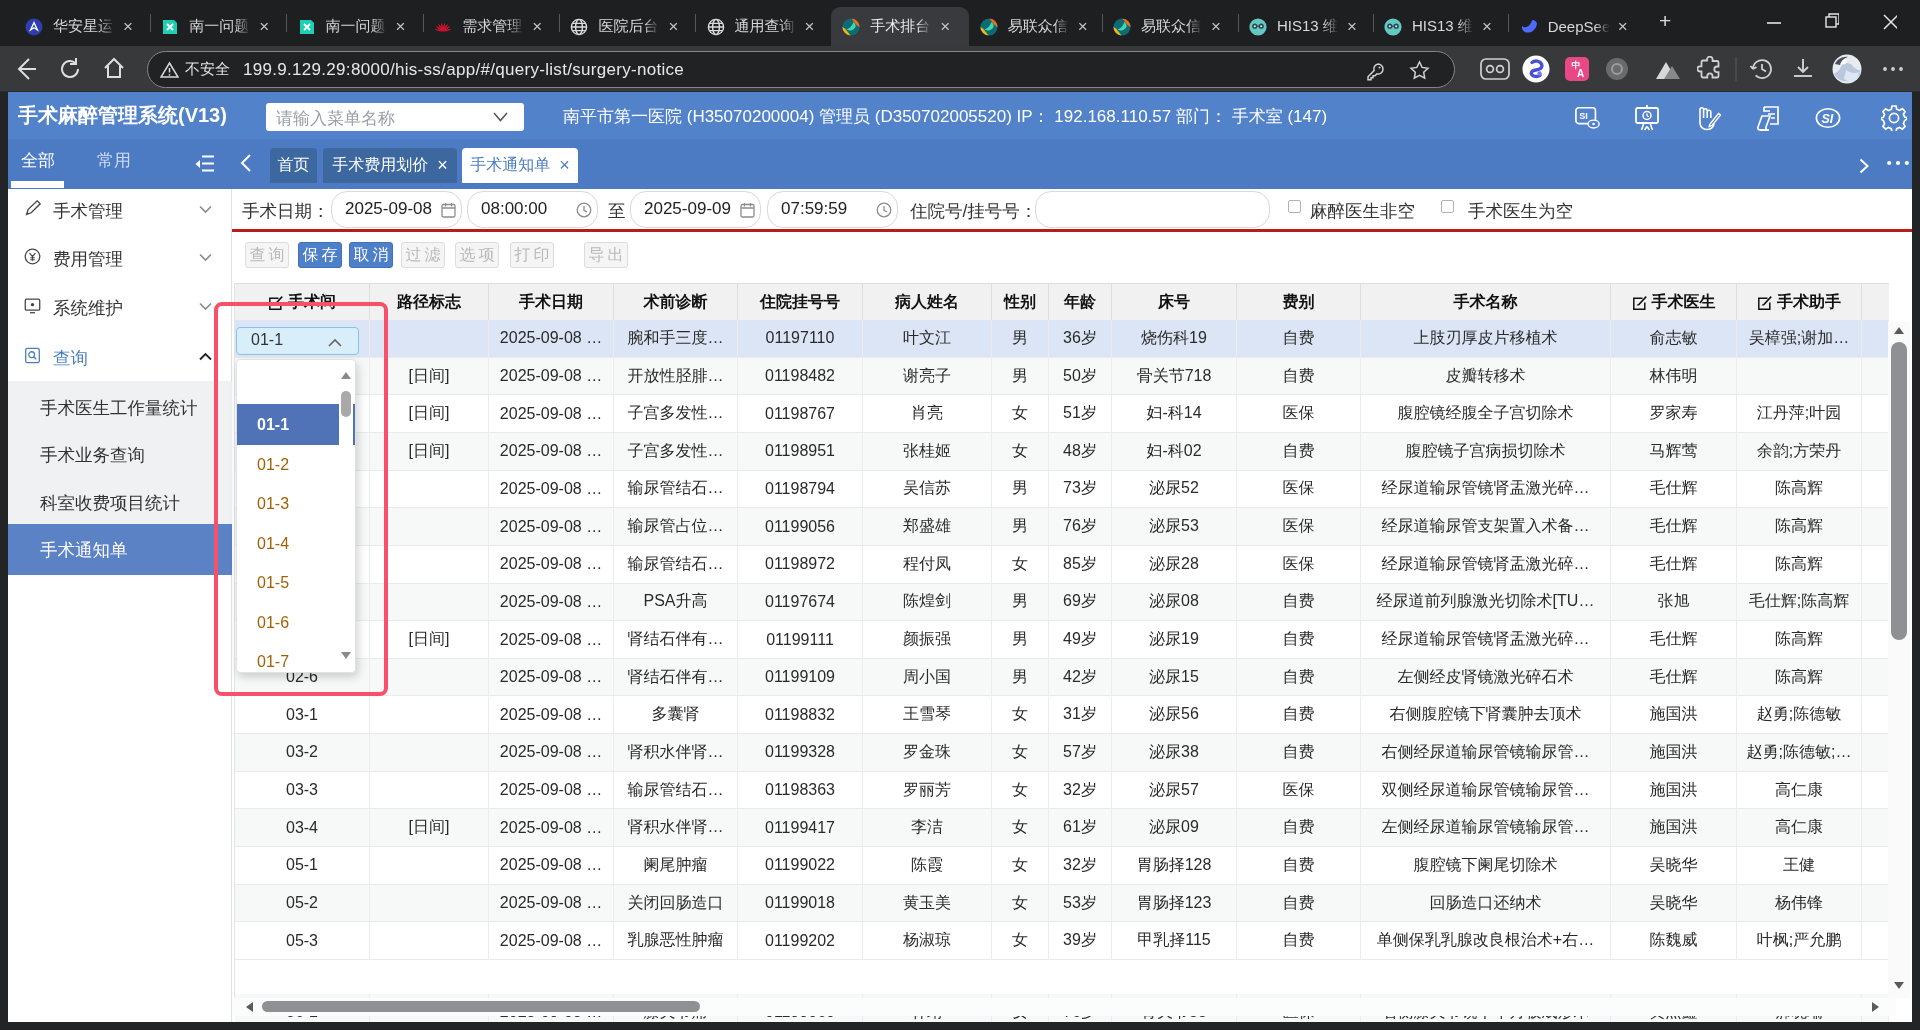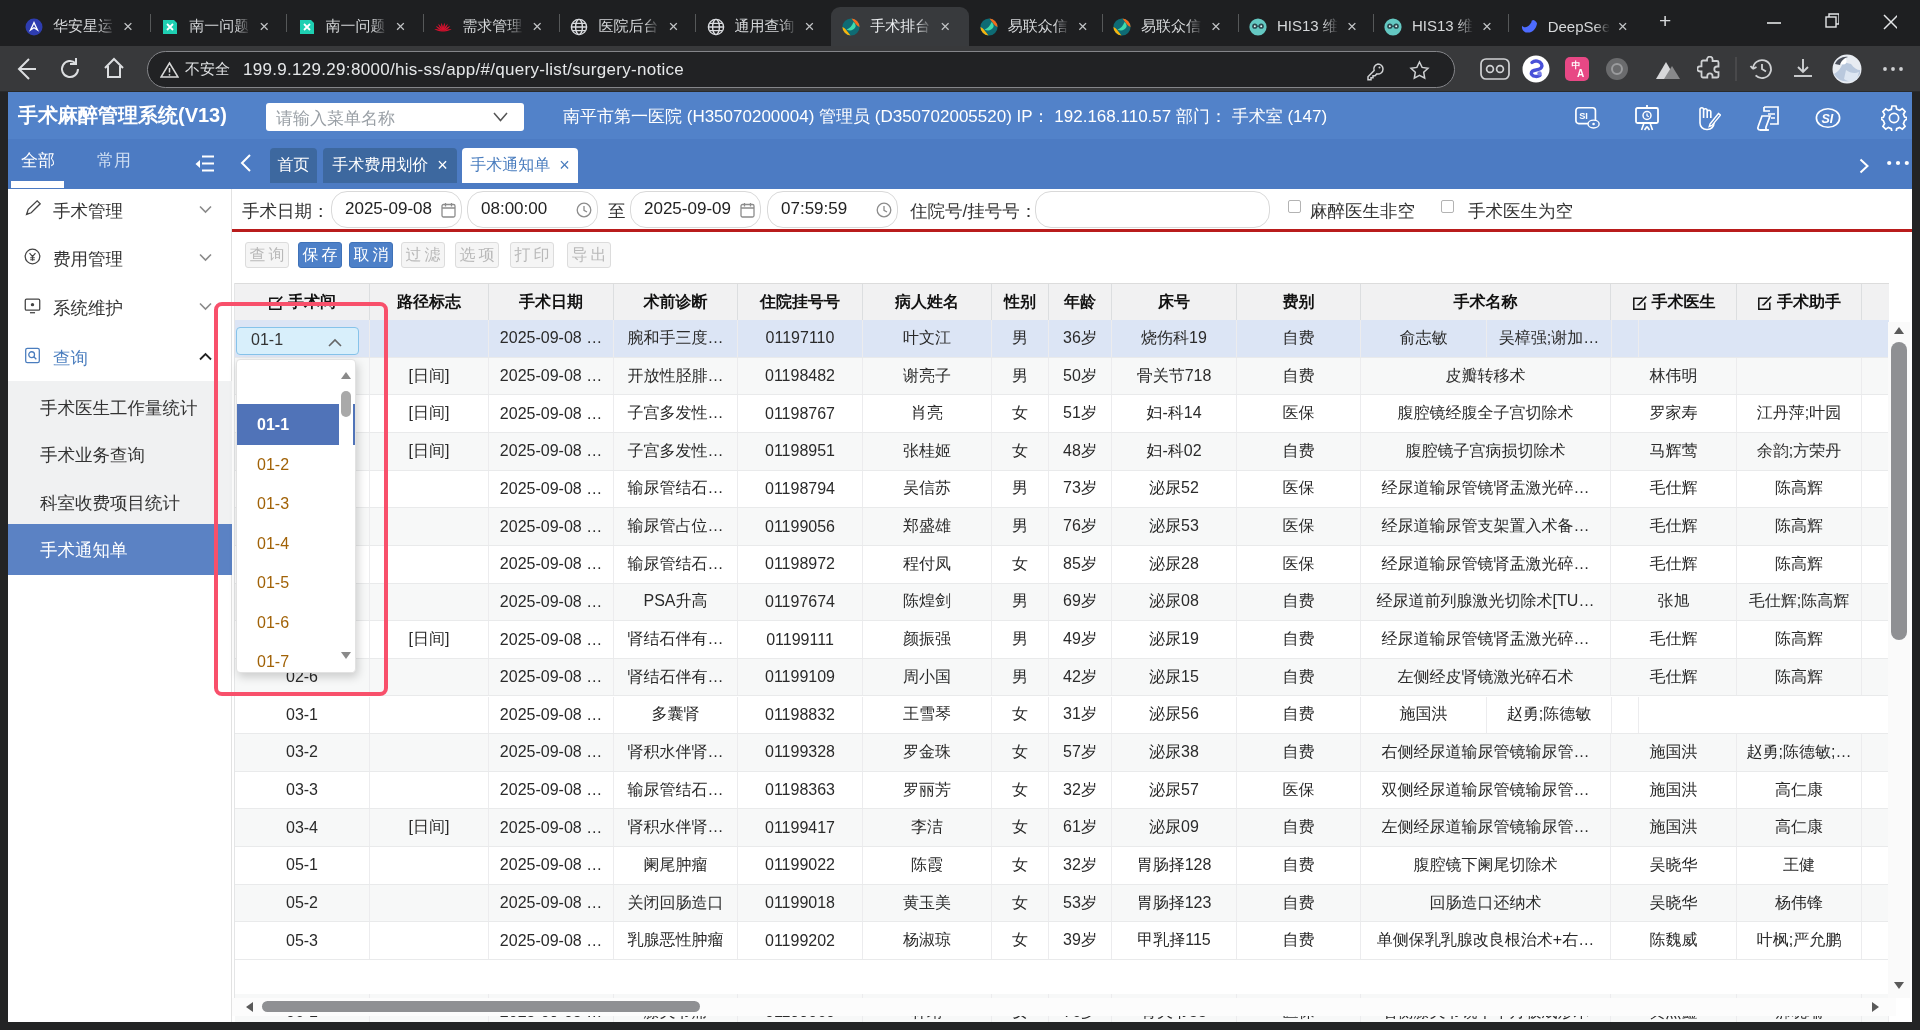--- a/index.html
+++ b/index.html
@@ -508,21 +508,21 @@
 <div class="cb" style="left:1209px"></div>
         <div class="flabel" style="left:1236px">手术医生为空</div>
 </div>
 <div id="btns">
 <div class="btn dis" style="left:13px">查询</div>
 <div class="btn blu" style="left:66px">保存</div>
 <div class="btn blu" style="left:117px">取消</div>
 <div class="btn dis" style="left:169px">过滤</div>
 <div class="btn dis" style="left:223px">选项</div>
 <div class="btn dis" style="left:278px">打印</div>
-<div class="btn dis" style="left:335px">导出</div>
+<div class="btn dis" style="left:352px">导出</div>
 </div>
 <div id="tbl">
 <div class="thead">
           <div class="th" style="width:135px"><svg class="edi" width="16" height="16" viewBox="0 0 16 16">
               <path d="M10.5 3.2H1.8v11h11V7.5" fill="none" stroke="#111" stroke-width="1.5"></path>
               <path d="M6.2 10.2l8-8.6" stroke="#111" stroke-width="1.6"></path>
               <path d="M6.2 10.2l-1.5.4.4-1.6z" fill="#111"></path>
             </svg>手术间</div>
           <div class="th" style="width:119px">路径标志</div>
           <div class="th" style="width:125px">手术日期</div>
@@ -550,20 +550,21 @@
           <div class="td" style="width:135px"></div>
           <div class="td" style="width:119px"></div>
           <div class="td" style="width:125px">2025-09-08 …</div>
           <div class="td" style="width:124px">腕和手三度…</div>
           <div class="td" style="width:125px">01197110</div>
           <div class="td" style="width:129px">叶文江</div>
           <div class="td" style="width:57px">男</div>
           <div class="td" style="width:63px">36岁</div>
           <div class="td" style="width:125px">烧伤科19</div>
           <div class="td" style="width:124px">自费</div>
+          <div class="td" style="width:250px">上肢刃厚皮片移植术</div>
           <div class="td" style="width:126px">俞志敏</div>
           <div class="td" style="width:125px">吴樟强;谢加…</div>
           <div class="td" style="width:27px"></div>
         </div>
         <div class="tr alt" style="top:74.7px">
           <div class="td" style="width:135px"></div>
           <div class="td" style="width:119px">[日间]</div>
           <div class="td" style="width:125px">2025-09-08 …</div>
           <div class="td" style="width:124px">开放性胫腓…</div>
           <div class="td" style="width:125px">01198482</div>
@@ -709,20 +710,21 @@
           <div class="td" style="width:135px">03-1</div>
           <div class="td" style="width:119px"></div>
           <div class="td" style="width:125px">2025-09-08 …</div>
           <div class="td" style="width:124px">多囊肾</div>
           <div class="td" style="width:125px">01198832</div>
           <div class="td" style="width:129px">王雪琴</div>
           <div class="td" style="width:57px">女</div>
           <div class="td" style="width:63px">31岁</div>
           <div class="td" style="width:125px">泌尿56</div>
           <div class="td" style="width:124px">自费</div>
+          <div class="td" style="width:250px">右侧腹腔镜下肾囊肿去顶术</div>
           <div class="td" style="width:126px">施国洪</div>
           <div class="td" style="width:125px">赵勇;陈德敏</div>
           <div class="td" style="width:27px"></div>
         </div>
         <div class="tr alt" style="top:451.1px">
           <div class="td" style="width:135px">03-2</div>
           <div class="td" style="width:119px"></div>
           <div class="td" style="width:125px">2025-09-08 …</div>
           <div class="td" style="width:124px">肾积水伴肾…</div>
           <div class="td" style="width:125px">01199328</div>

